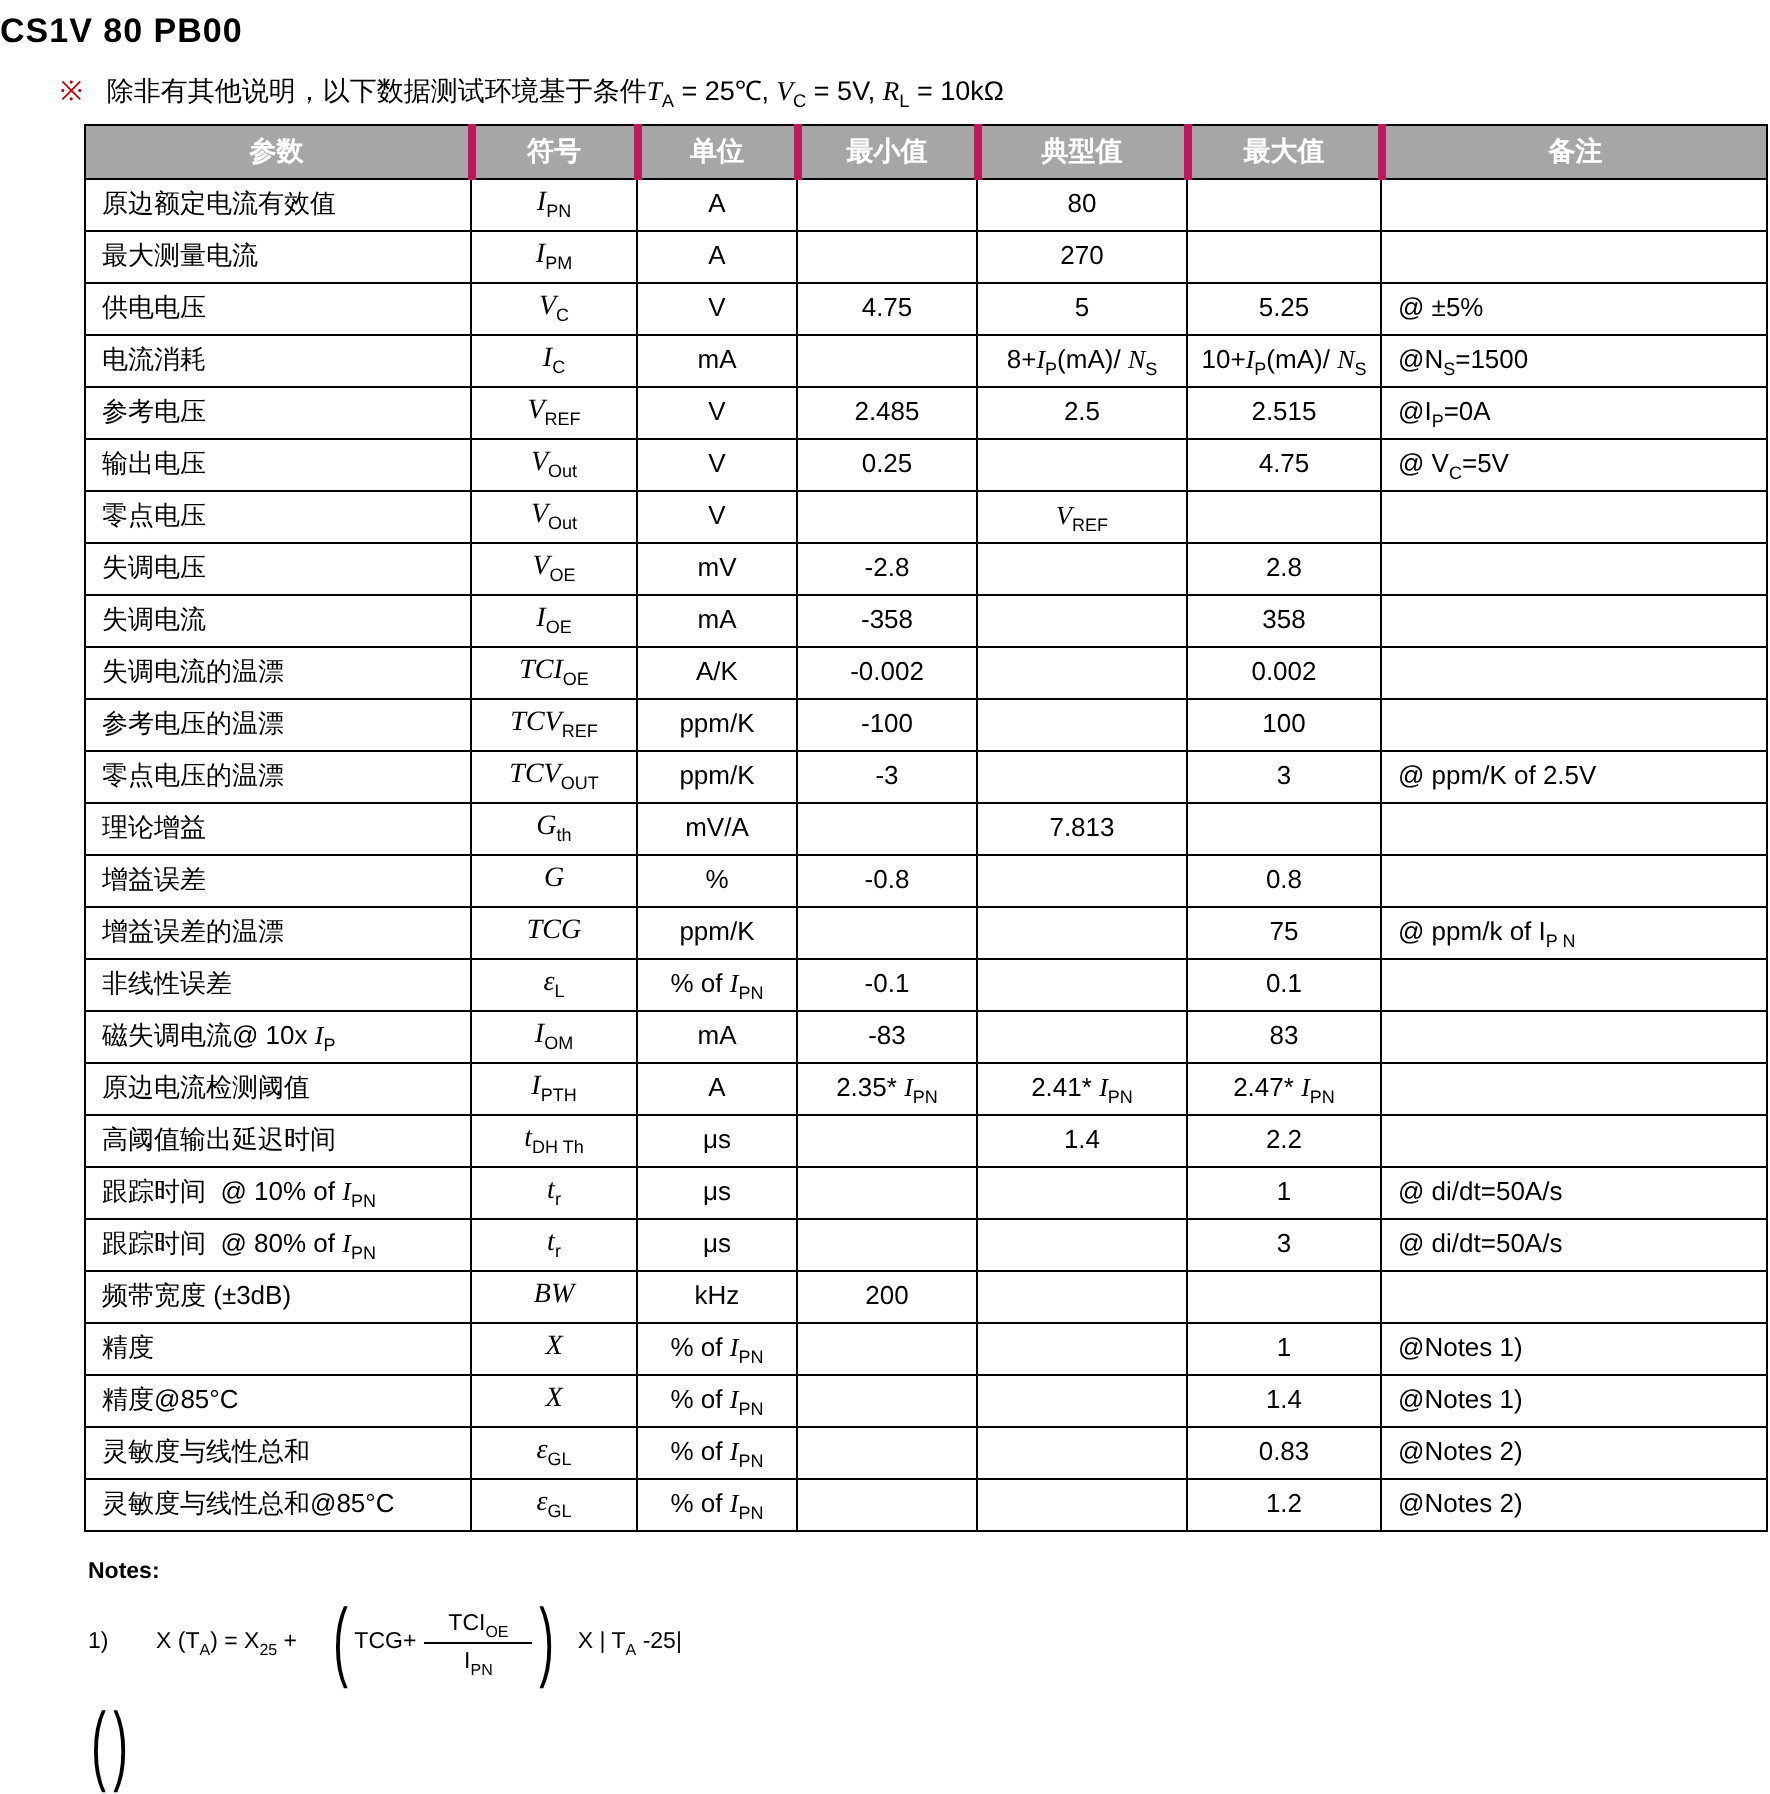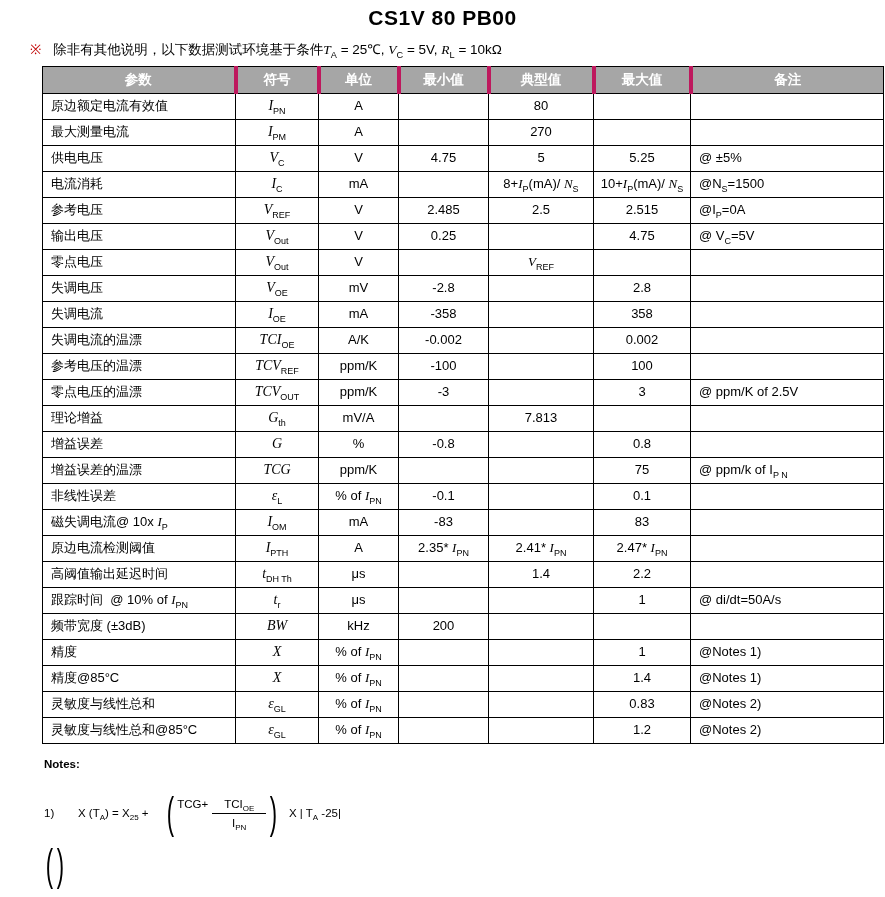--- a/index.html
+++ b/index.html
@@ -4,21 +4,21 @@
 <style>
   html,body{margin:0;padding:0;background:#fff;}
   body{
     width:885px;height:897px;overflow:hidden;
     font-family:"Liberation Sans",sans-serif;color:#000;
     -webkit-font-smoothing:antialiased;
   }
   .page{position:relative;width:885px;height:897px;}
 
   .title{
-    text-align:center;font-size:21px;font-weight:bold;
+    text-align:left;font-size:17px;font-weight:bold;
     margin:6px 0 10px 0;letter-spacing:0.5px;
   }
 
   .cond{margin:0 0 7px 30px;font-size:13.5px;}
   .cond .marker{color:var(--marker-red,#c00000);margin-right:12px;}
   .cond i{font-family:"Liberation Serif",serif;font-style:italic;}
   sub{font-size:0.68em;line-height:0;}
 
   table.spec{
     border-collapse:collapse;table-layout:fixed;
@@ -41,33 +41,33 @@
     text-align:center;padding:1px 4px;line-height:1.45;
     white-space:nowrap;overflow:hidden;
   }
   td.param{text-align:left;padding-left:8px;}
   td.symbol i{font-size:14px;}
   td i{font-family:"Liberation Serif",serif;font-style:italic;}
   td sub{font-size:9px;}
   td.note{text-align:left;padding-left:8px;}
 
   .notes{margin:14px 0 0 44px;font-size:11.5px;}
-  .notes-heading{font-weight:bold;font-size:11.5px;margin-bottom:20px;}
+  .notes-heading{font-weight:bold;font-size:11.5px;margin-bottom:6px;}
   .formula{
     display:flex;align-items:center;margin:6px 0 4px 0;
     font-size:11.5px;height:46px;
   }
   .formula sub{font-size:8px;}
   .fnum{width:34px;}
   .flhs{margin-right:16px;}
   .paren{
     font-size:44px;font-weight:100;line-height:0;
     transform:scaleX(0.5);display:inline-block;margin:0 -2px;
   }
-  .fgroup{display:inline-flex;margin:0 2px;}
+  .fgroup{display:inline-flex;align-items:center;margin:0 2px;}
   .fpre{margin-right:4px;}
   .frac{display:inline-flex;flex-direction:column;align-items:center;}
   .frac .num{padding:0 12px 3px 12px;border-bottom:1px solid #000;}
   .frac .den{padding-top:3px;}
   .frhs{margin-left:10px;}
 </style>
 </head>
 <body>
 
 <div class="page">
@@ -272,20 +272,29 @@
         <tr>
     <td class="param">跟踪时间&nbsp; @ 10% of <i>I</i><sub>PN</sub></td>
     <td class="symbol"><i>t</i><sub>r</sub></td>
     <td class="unit">μs</td>
     <td class="val"></td>
     <td class="val"></td>
     <td class="val">1</td>
     <td class="note">@ di/dt=50A/s</td>
   </tr>
         <tr>
+    <td class="param">跟踪时间&nbsp; @ 80% of <i>I</i><sub>PN</sub></td>
+    <td class="symbol"><i>t</i><sub>r</sub></td>
+    <td class="unit">μs</td>
+    <td class="val"></td>
+    <td class="val"></td>
+    <td class="val">3</td>
+    <td class="note">@ di/dt=50A/s</td>
+  </tr>
+        <tr>
     <td class="param">频带宽度 (±3dB)</td>
     <td class="symbol"><i>BW</i></td>
     <td class="unit">kHz</td>
     <td class="val">200</td>
     <td class="val"></td>
     <td class="val"></td>
     <td class="note"></td>
   </tr>
         <tr>
     <td class="param">精度</td>

